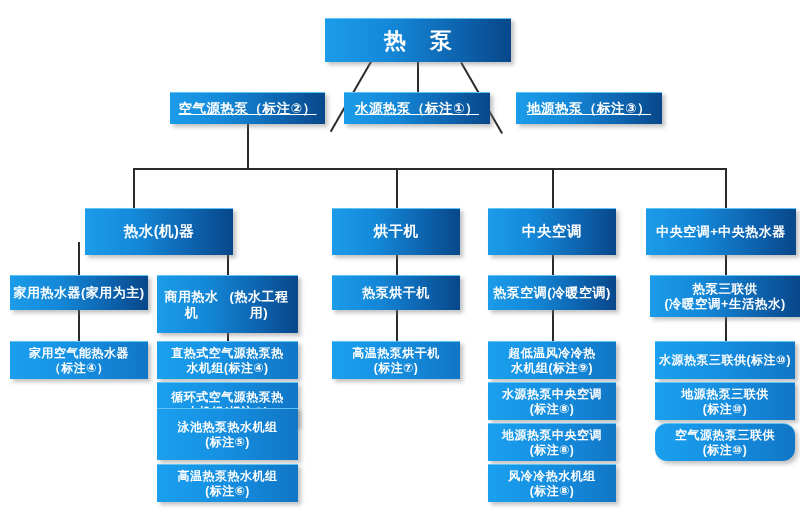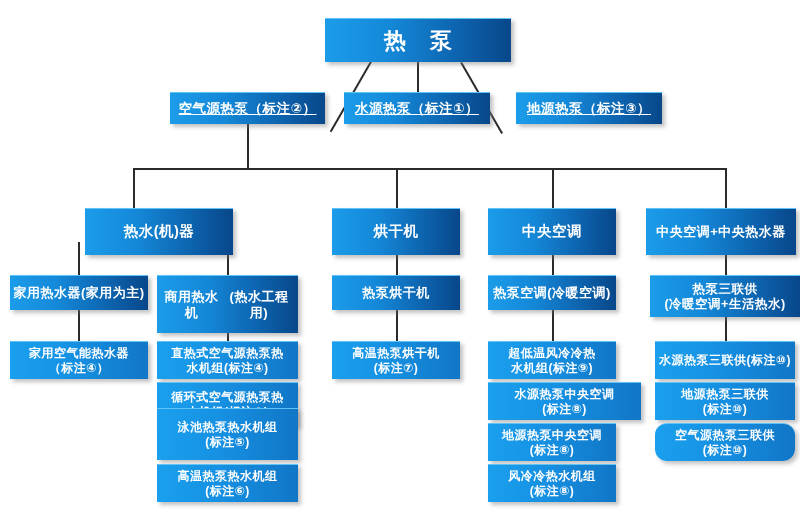--- a/index.html
+++ b/index.html
@@ -120,21 +120,21 @@
 
   <div class="node g-light leaf" style="left:332px;top:341px;width:128px;height:38px;flex-direction:column;">
     <span>高温热泵烘干机</span>
     <span>(标注⑦)</span>
   </div>
 
   <div class="node g-light leaf" style="left:488px;top:341px;width:128px;height:38px;flex-direction:column;">
     <span>超低温风冷冷热</span>
     <span>水机组(标注⑨)</span>
   </div>
-  <div class="node g-light leaf" style="left:488px;top:382px;width:153px;height:38px;flex-direction:column;">
+  <div class="node g-light leaf" style="left:488px;top:382px;width:128px;height:38px;flex-direction:column;">
     <span>水源热泵中央空调</span>
     <span>(标注⑧)</span>
   </div>
   <div class="node g-light leaf" style="left:488px;top:423px;width:128px;height:38px;flex-direction:column;">
     <span>地源热泵中央空调</span>
     <span>(标注⑧)</span>
   </div>
   <div class="node g-light leaf" style="left:488px;top:464px;width:128px;height:38px;flex-direction:column;">
     <span>风冷冷热水机组</span>
     <span>(标注⑧)</span>

